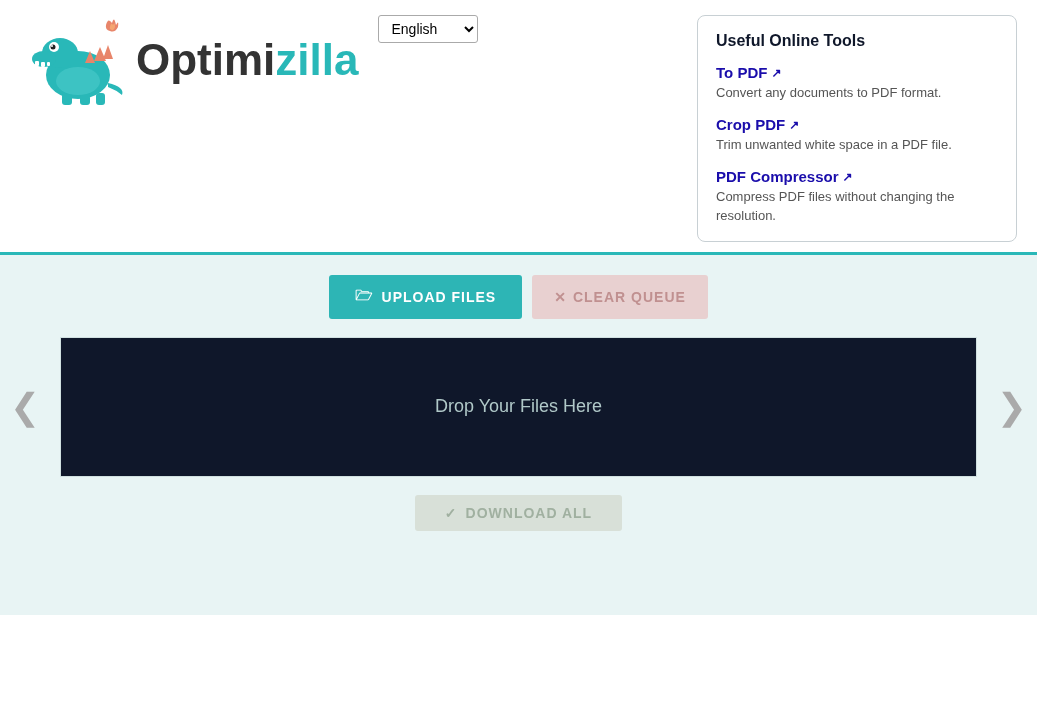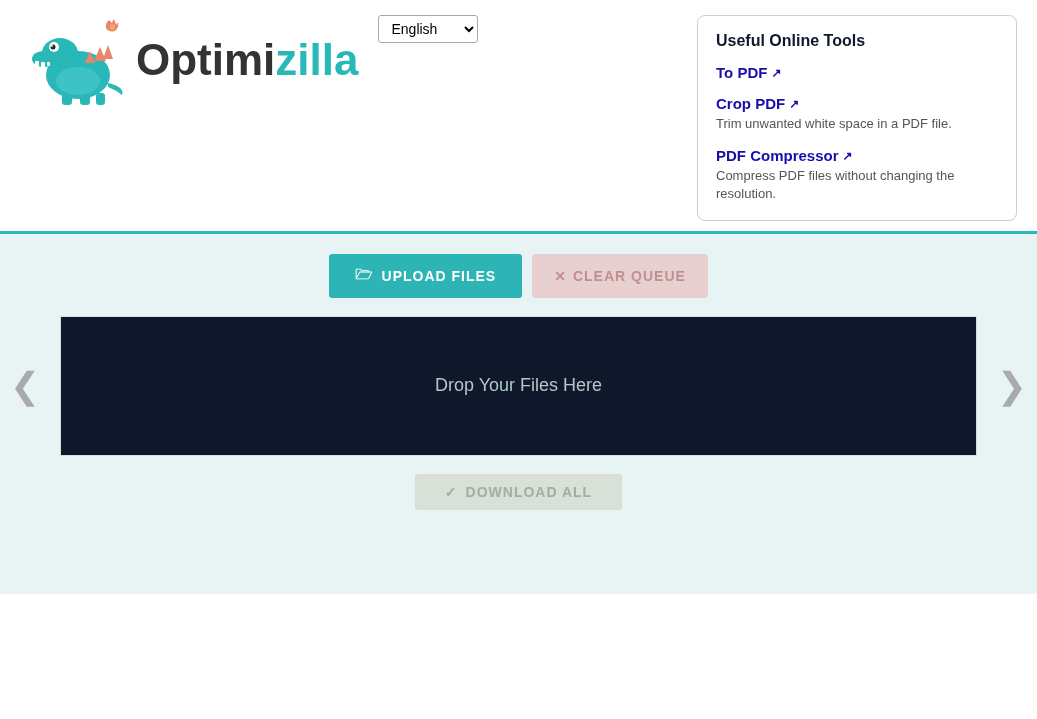--- a/index.html
+++ b/index.html
@@ -303,20 +303,21 @@
   </div>
 
   <div class="sidebar-tools">
     <h3>Useful Online Tools</h3>
 
     <div class="tool-item">
       <a href="#" class="tool-link">
         <span>To PDF</span>
         <span class="link-icon">↗</span>
       </a>
+      <p class="tool-desc">Convert any documents to PDF format.</p>
     </div>
 
     <div class="tool-item">
       <a href="#" class="tool-link">
         <span>Crop PDF</span>
         <span class="link-icon">↗</span>
       </a>
       <p class="tool-desc">Trim unwanted white space in a PDF file.</p>
     </div>
 

